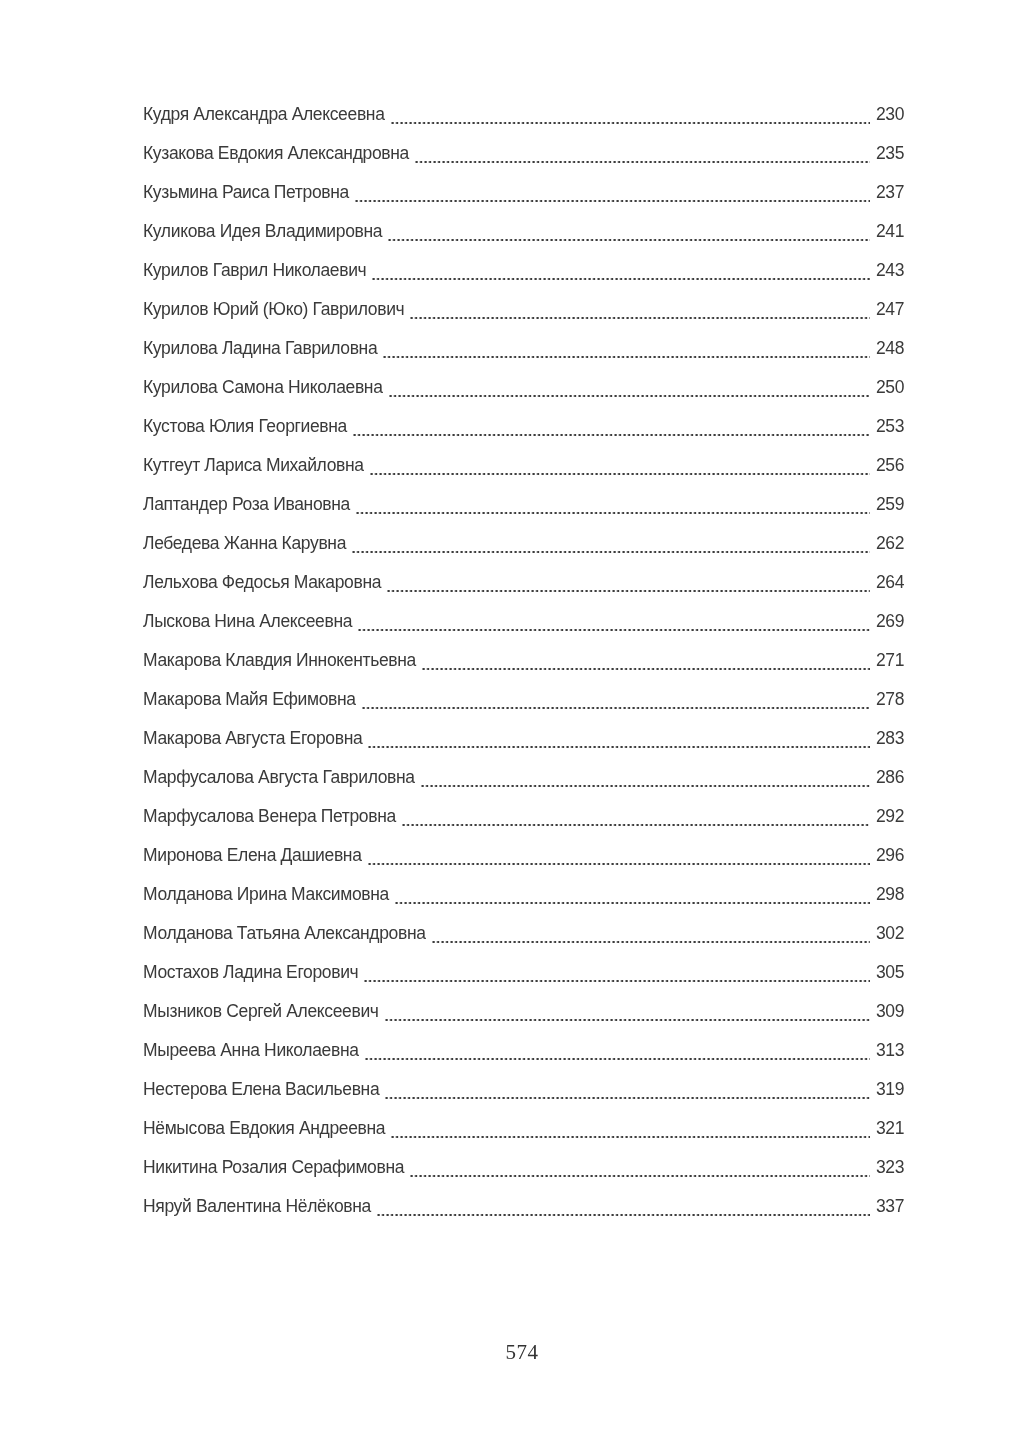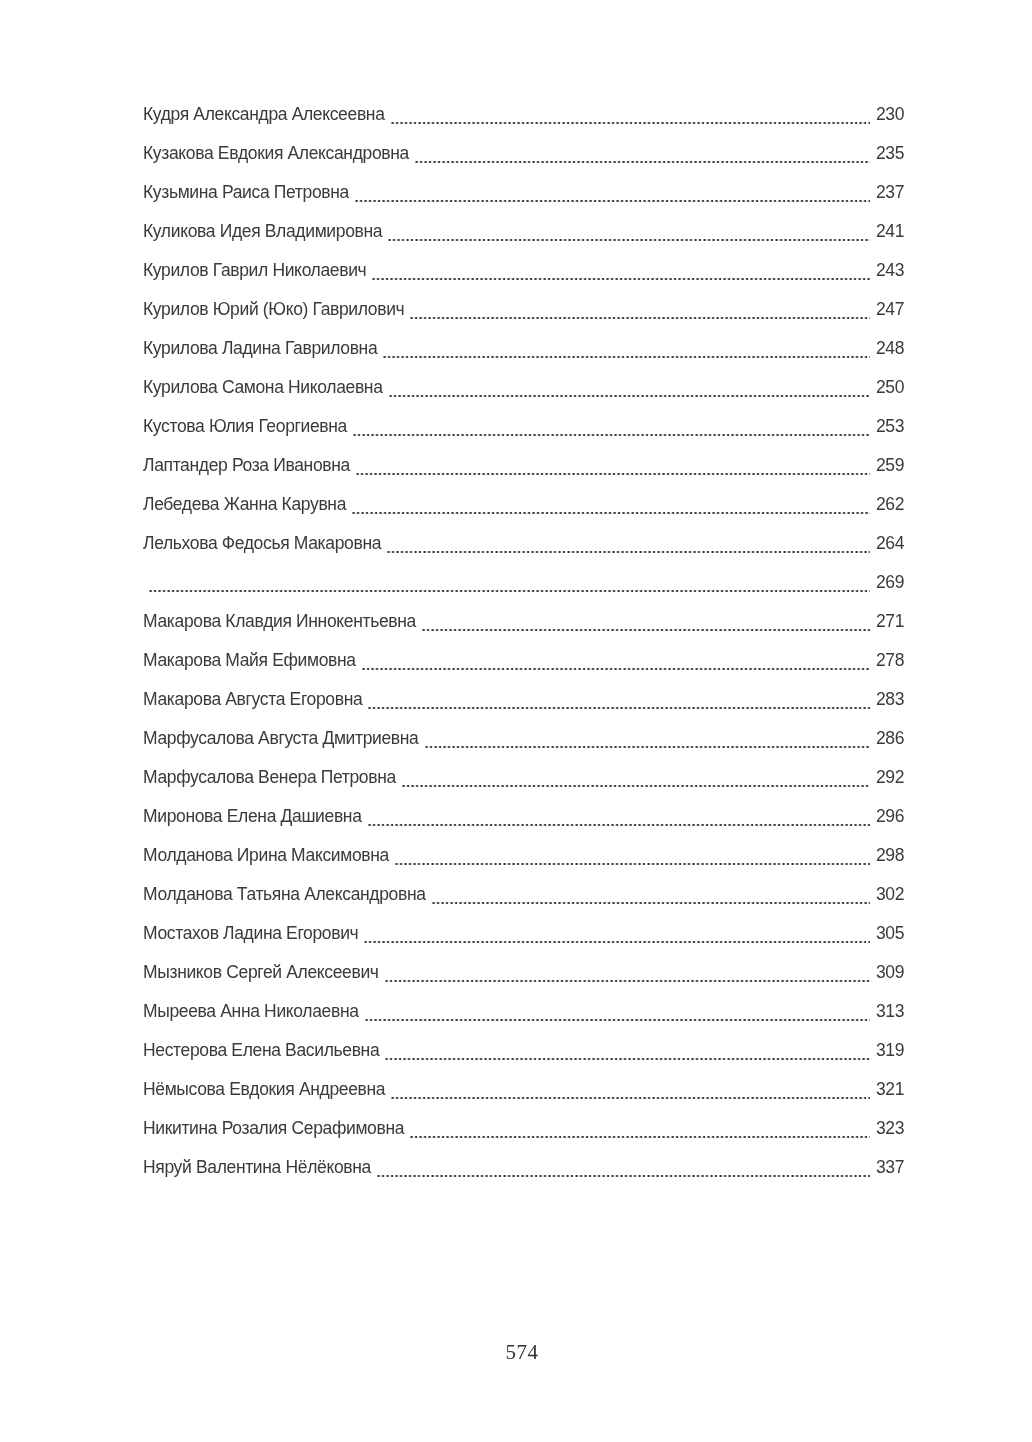--- a/index.html
+++ b/index.html
@@ -117,40 +117,46 @@
     <span class="dots"></span>
     <span class="pagenum">250</span>
   </div>
 
   <div class="entry">
     <span class="name">Кустова Юлия Георгиевна</span>
     <span class="dots"></span>
     <span class="pagenum">253</span>
   </div>
 
+  <div class="entry">
+    <span class="name">Кутгеут Лариса Михайловна</span>
+    <span class="dots"></span>
+    <span class="pagenum">256</span>
+  </div>
 
   <div class="entry">
     <span class="name">Лаптандер Роза Ивановна</span>
     <span class="dots"></span>
     <span class="pagenum">259</span>
   </div>
 
   <div class="entry">
     <span class="name">Лебедева Жанна Карувна</span>
     <span class="dots"></span>
     <span class="pagenum">262</span>
   </div>
 
   <div class="entry">
     <span class="name">Лельхова Федосья Макаровна</span>
     <span class="dots"></span>
     <span class="pagenum">264</span>
   </div>
 
   <div class="entry">
+    <span class="name">Лыскова Нина Алексеевна</span>
     <span class="dots"></span>
     <span class="pagenum">269</span>
   </div>
 
   <div class="entry">
     <span class="name">Макарова Клавдия Иннокентьевна</span>
     <span class="dots"></span>
     <span class="pagenum">271</span>
   </div>
 
@@ -160,21 +166,21 @@
     <span class="pagenum">278</span>
   </div>
 
   <div class="entry">
     <span class="name">Макарова Августа Егоровна</span>
     <span class="dots"></span>
     <span class="pagenum">283</span>
   </div>
 
   <div class="entry">
-    <span class="name">Марфусалова Августа Дмитриевна</span>
+    <span class="name">Марфусалова Августа Гавриловна</span>
     <span class="dots"></span>
     <span class="pagenum">286</span>
   </div>
 
   <div class="entry">
     <span class="name">Марфусалова Венера Петровна</span>
     <span class="dots"></span>
     <span class="pagenum">292</span>
   </div>
 

